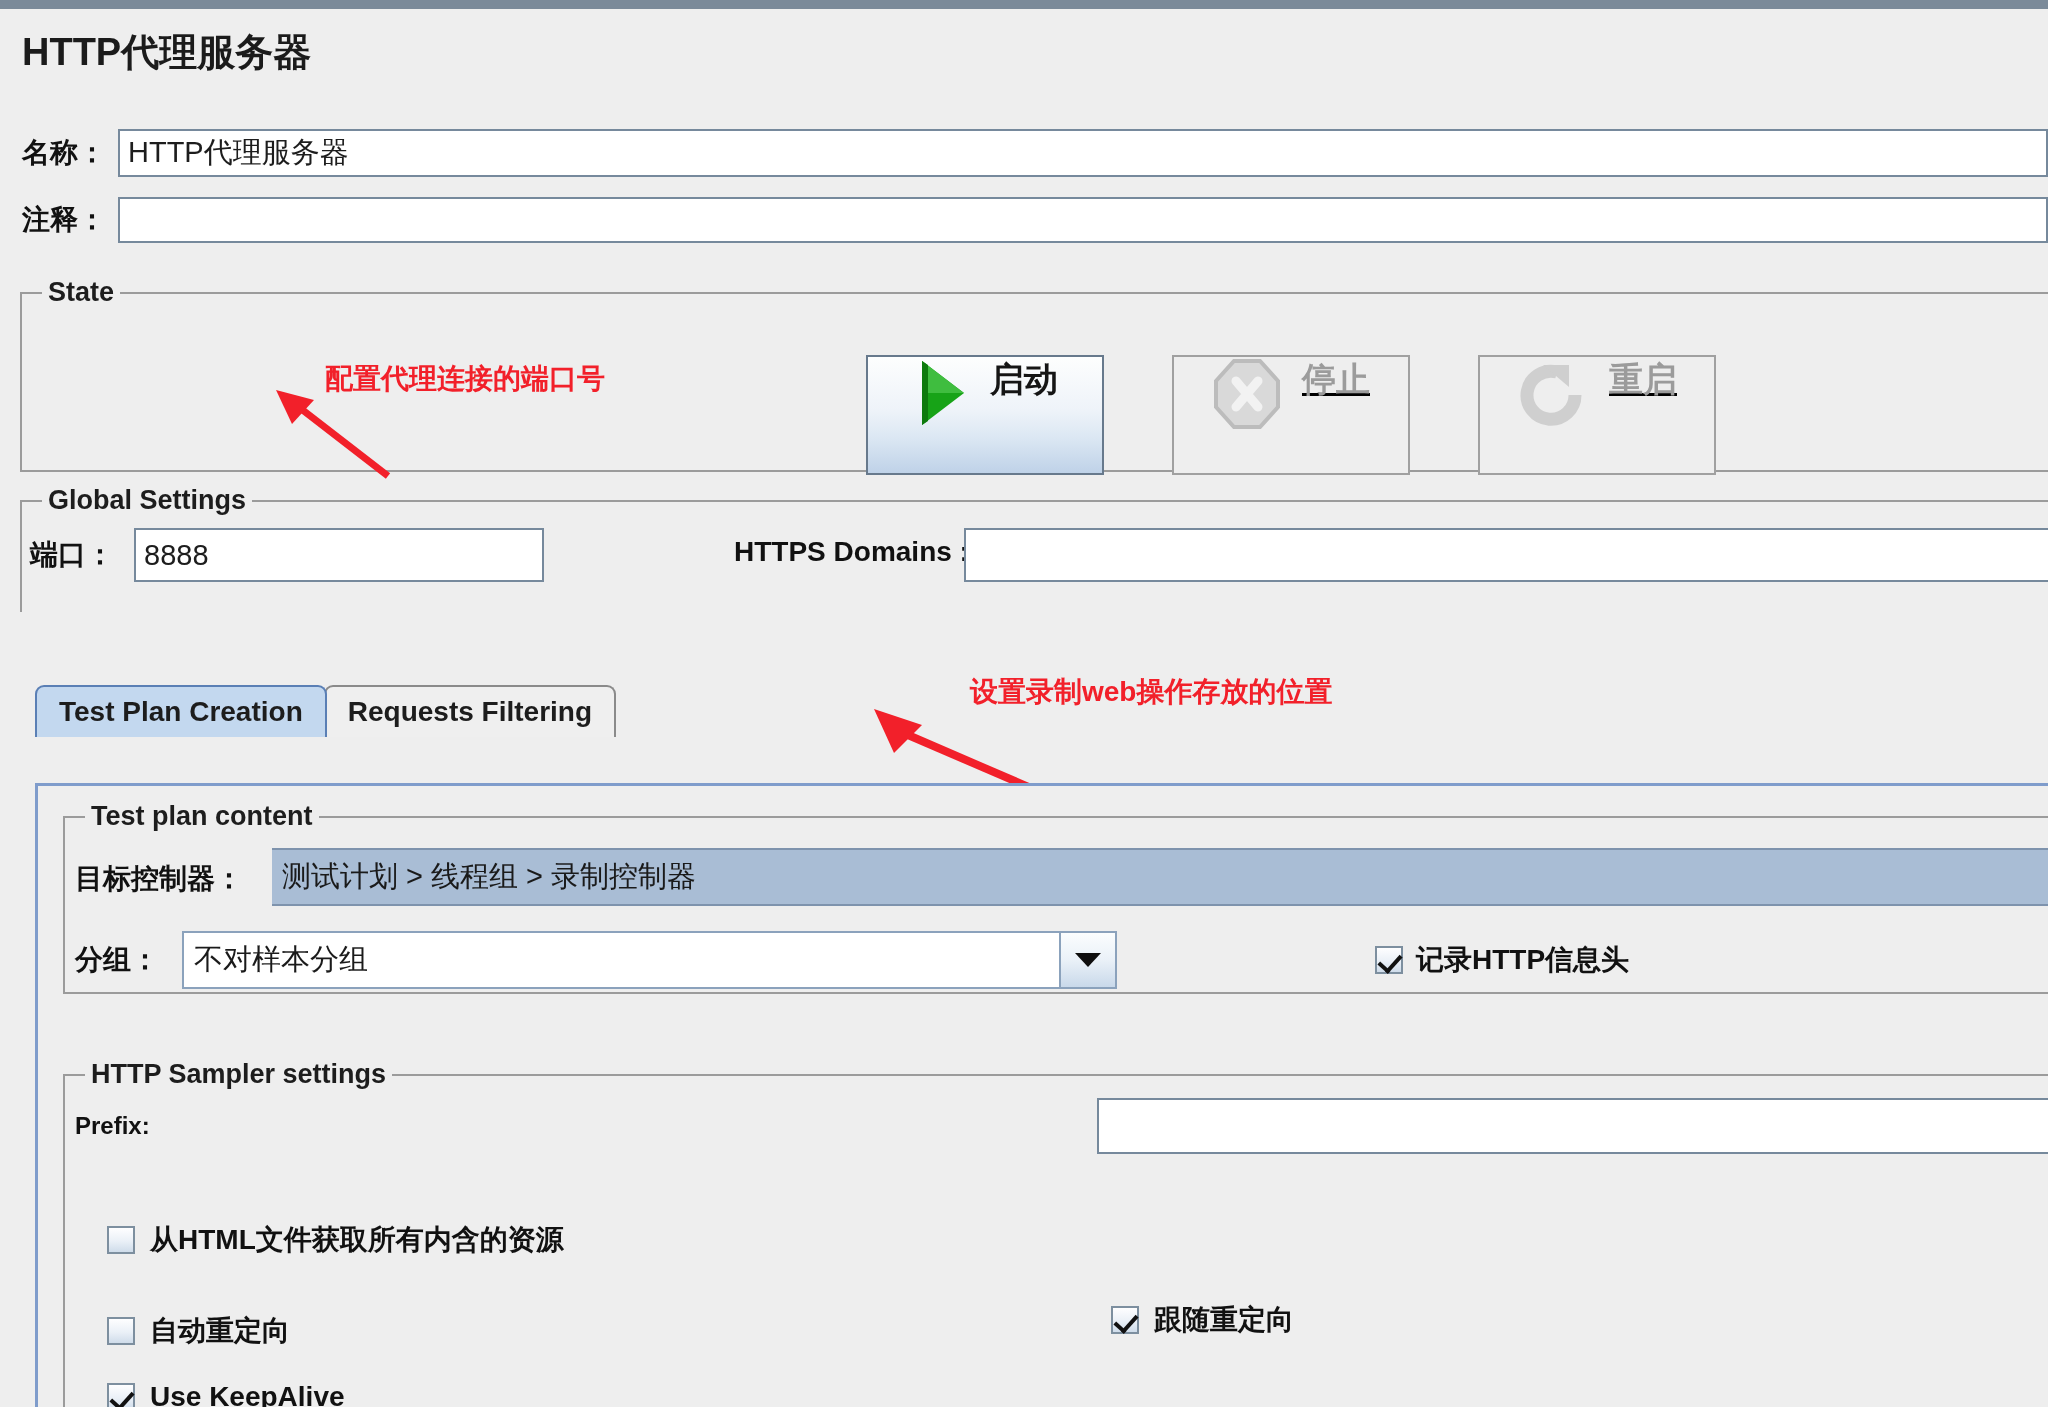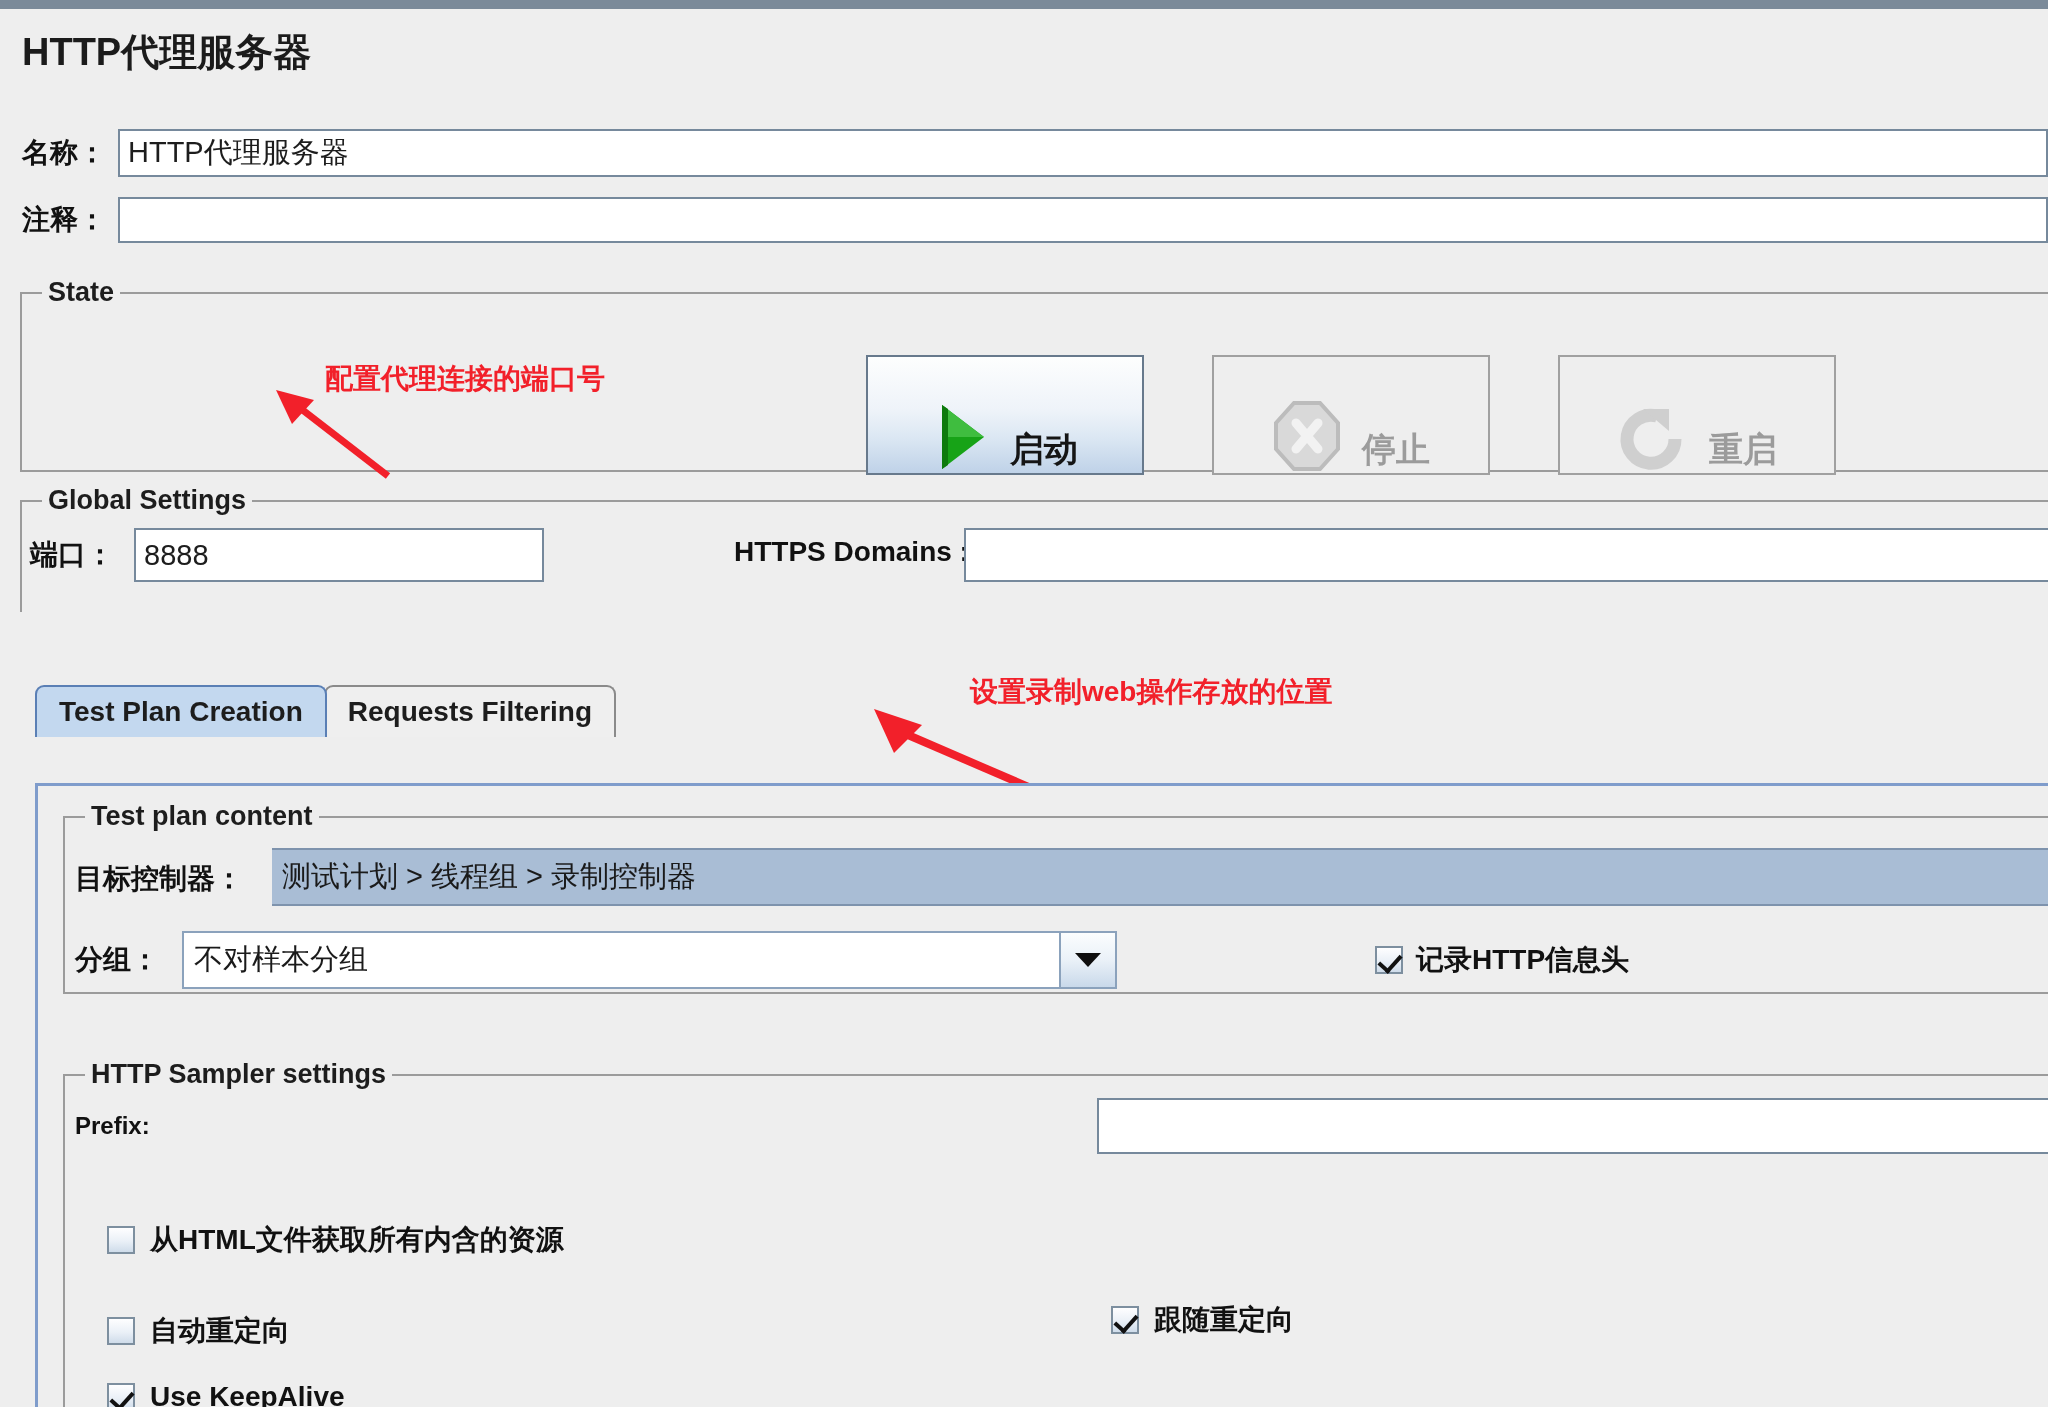--- a/index.html
+++ b/index.html
@@ -83,31 +83,32 @@
     color: #f2202a; font-size: 28px; font-weight: bold;
     white-space: nowrap;
   }
   #annot1 { left: 325px; top: 360px; }
   #annot2 { left: 970px; top: 673px; }
   .arrow-svg { position: absolute; pointer-events: none; }
 
   
   .btnrow { position: absolute; left: 866px; top: 355px; display: flex; gap: 68px; }
   .sbtn {
-    width: 278px; height: 120px;
-    display: flex; align-items: flex-end; justify-content: center;
+    width: 238px; height: 120px;
+    display: flex; align-items: flex-start; justify-content: center;
     gap: 20px;
   }
   .sbtn.enabled {
     border: 2px solid #67798c;
     background: linear-gradient(to bottom, #fdfefe 0%, #eef3f9 46%, #dbe7f3 70%, #bfd2e8 100%);
   }
   .sbtn.disabled {
     border: 2px solid #a0a0a0;
     background: #eeeeee;
+    text-decoration: underline;
   }
   .sbtn-label { font-size: 34px; font-weight: bold; color: #151515; }
   .sbtn.disabled .sbtn-label { color: #9b9b9b; font-weight: bold; }
 
   
   #global-group {
     left: 20px; top: 500px; width: 2040px; height: 112px;
     border-bottom: 0;
   }
   .gs-row { position: absolute; left: 0; top: 26px; width: 100%; height: 60px; }

